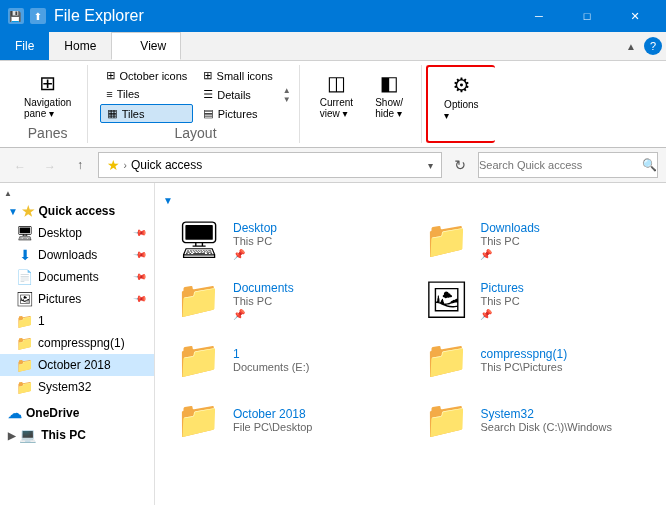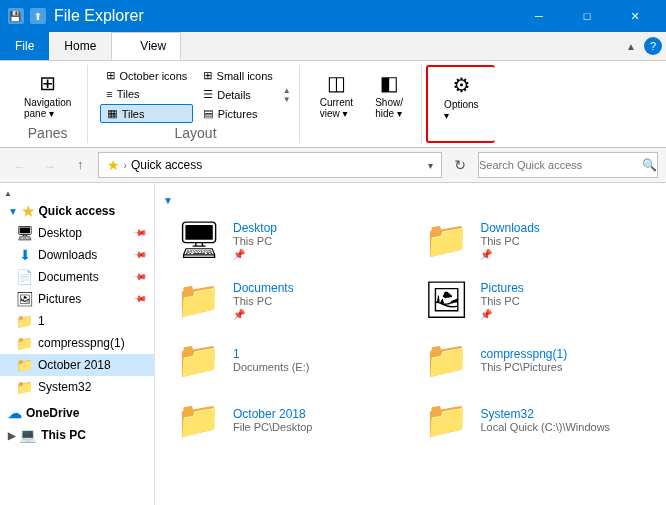--- a/index.html
+++ b/index.html
@@ -421,19 +421,19 @@
           <span class="folder-path">File PC\Desktop</span>
         </div>
       </div>
 
       <div class="folder-item folder-system32">
         <div class="folder-icon-wrap">
           <span style="font-size:36px; color:#e8b800;">📁</span>
         </div>
         <div class="folder-info">
           <span class="folder-name">System32</span>
-          <span class="folder-path">Local Quick (C:\)\Windows</span>
+          <span class="folder-path">Search Disk (C:\)\Windows</span>
         </div>
       </div>
 
     </div>
   </div>
 </div>
 
 </body></html>

